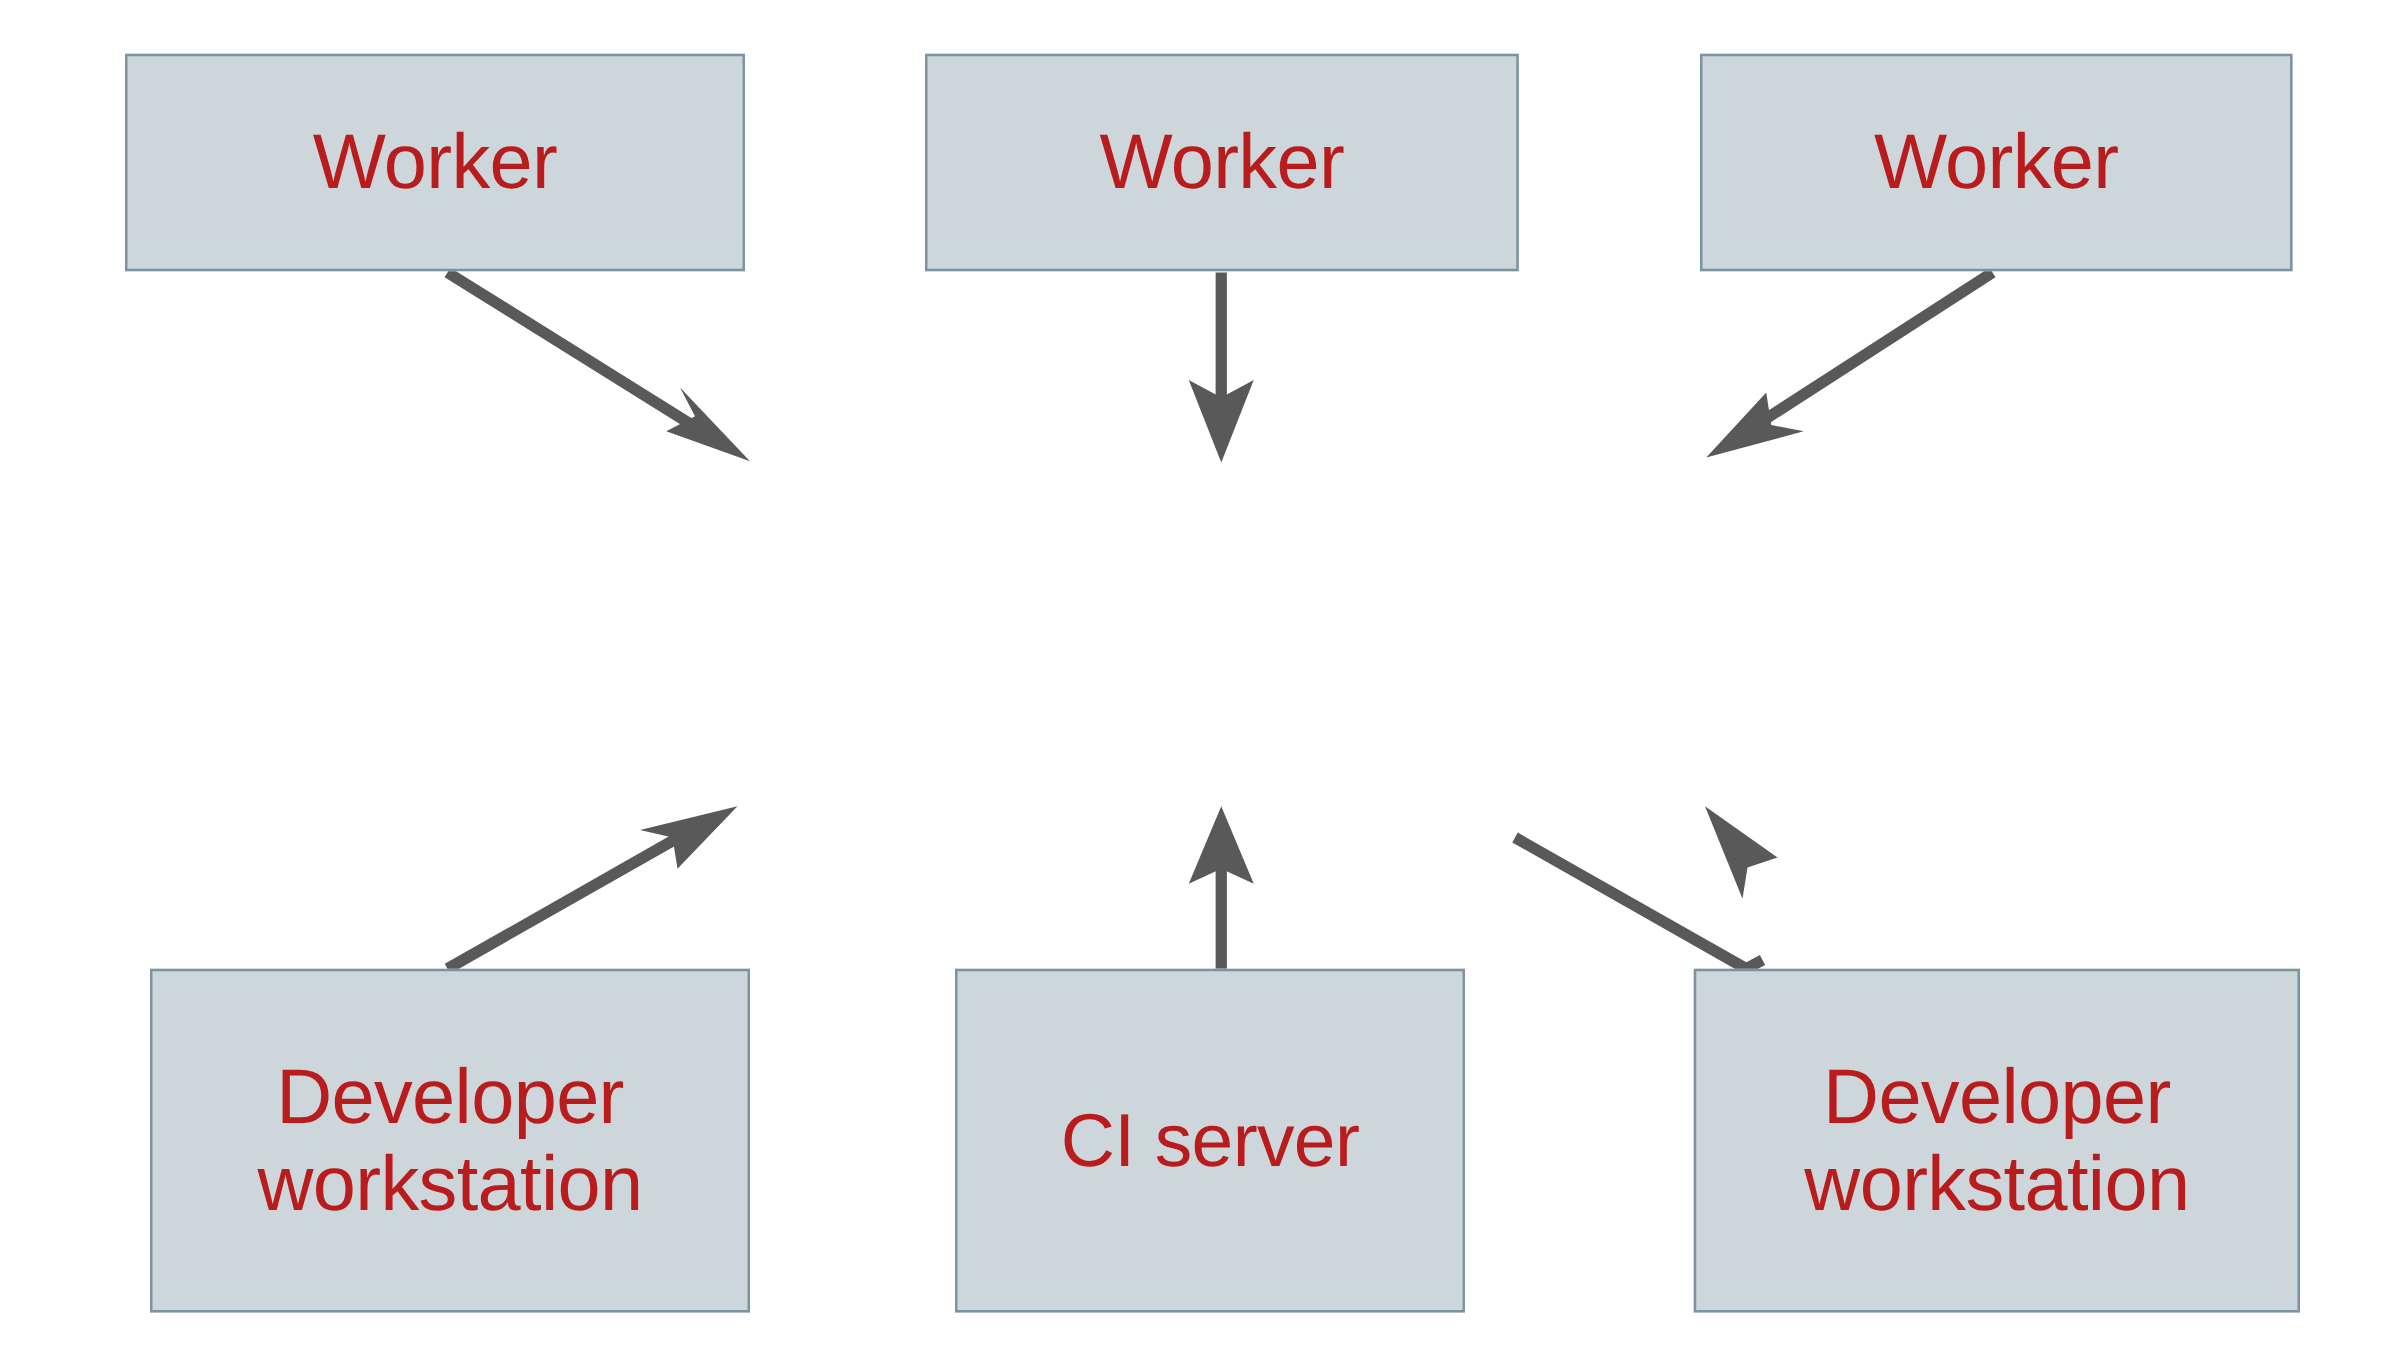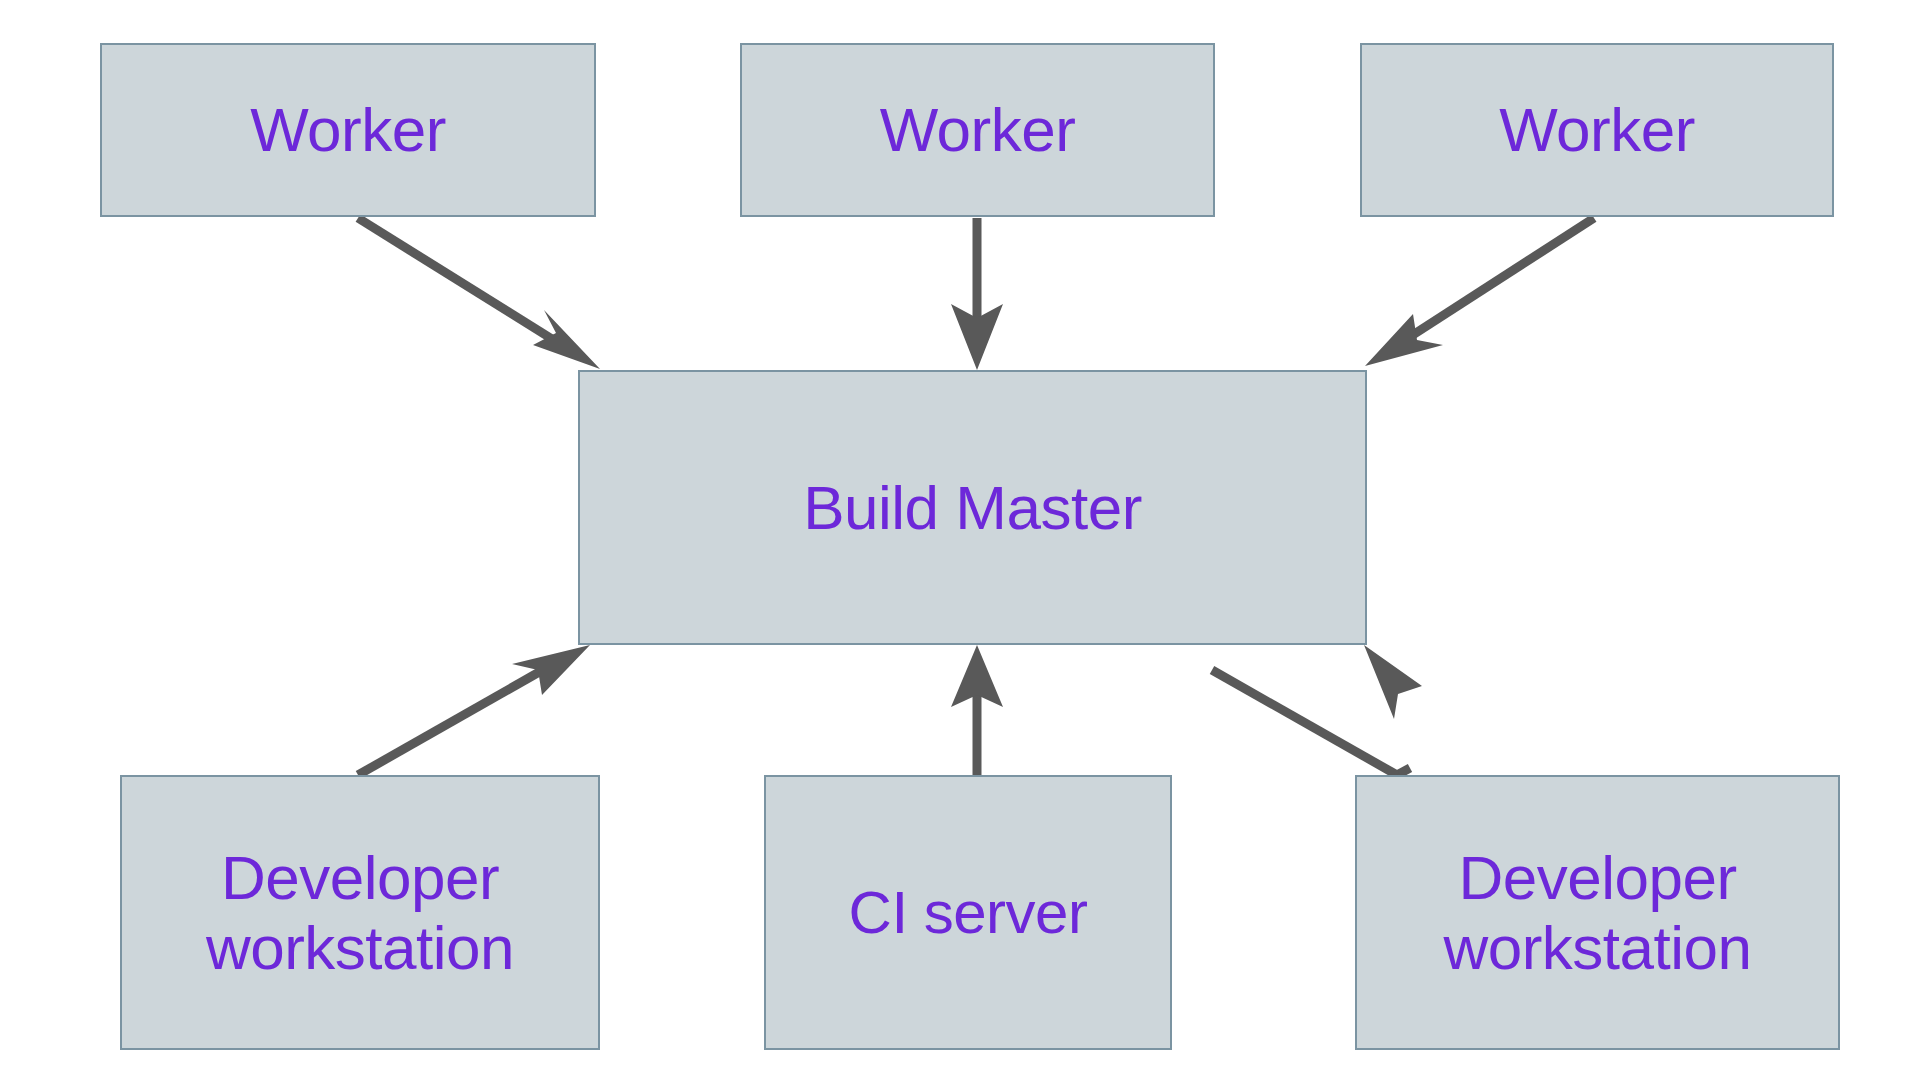--- a/index.html
+++ b/index.html
@@ -25,21 +25,21 @@
     justify-content: center;
     text-align: center;
     color: #000000;
     z-index: 2;
   }
   .node-label {
     font-size: 62px;
     line-height: 1.12;
     letter-spacing: -0.5px;
     font-weight: 400;
-    color: #6d28d9;
+    color: #b91c1c;
     white-space: pre-line;
     text-align: center;
   }
   .node-label.small {
     font-size: 60px;
   }
   #edges {
     position: absolute;
     left: 0;
     top: 0;
@@ -101,23 +101,20 @@
   </div>
 
   <div class="node" style="left:740px; top:43px; width:475px; height:174px;">
     <span class="node-label">Worker</span>
   </div>
 
   <div class="node" style="left:1360px; top:43px; width:474px; height:174px;">
     <span class="node-label">Worker</span>
   </div>
 
-  <div class="node" style="left:578px; top:370px; width:789px; height:275px;">
-    <span class="node-label">Build Master</span>
-  </div>
 
   <div class="node" style="left:120px; top:775px; width:480px; height:275px;">
     <span class="node-label">Developer
 workstation</span>
   </div>
 
   <div class="node" style="left:740px; top:775px; width:408px; height:275px;margin-left:24px;">
     <span class="node-label small">CI server</span>
   </div>
 

